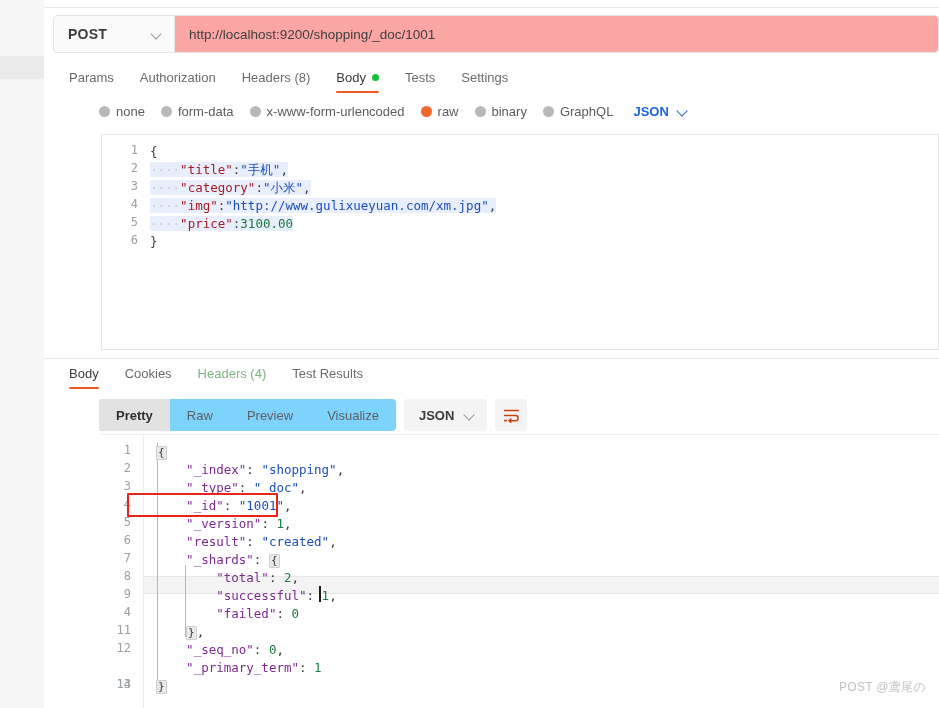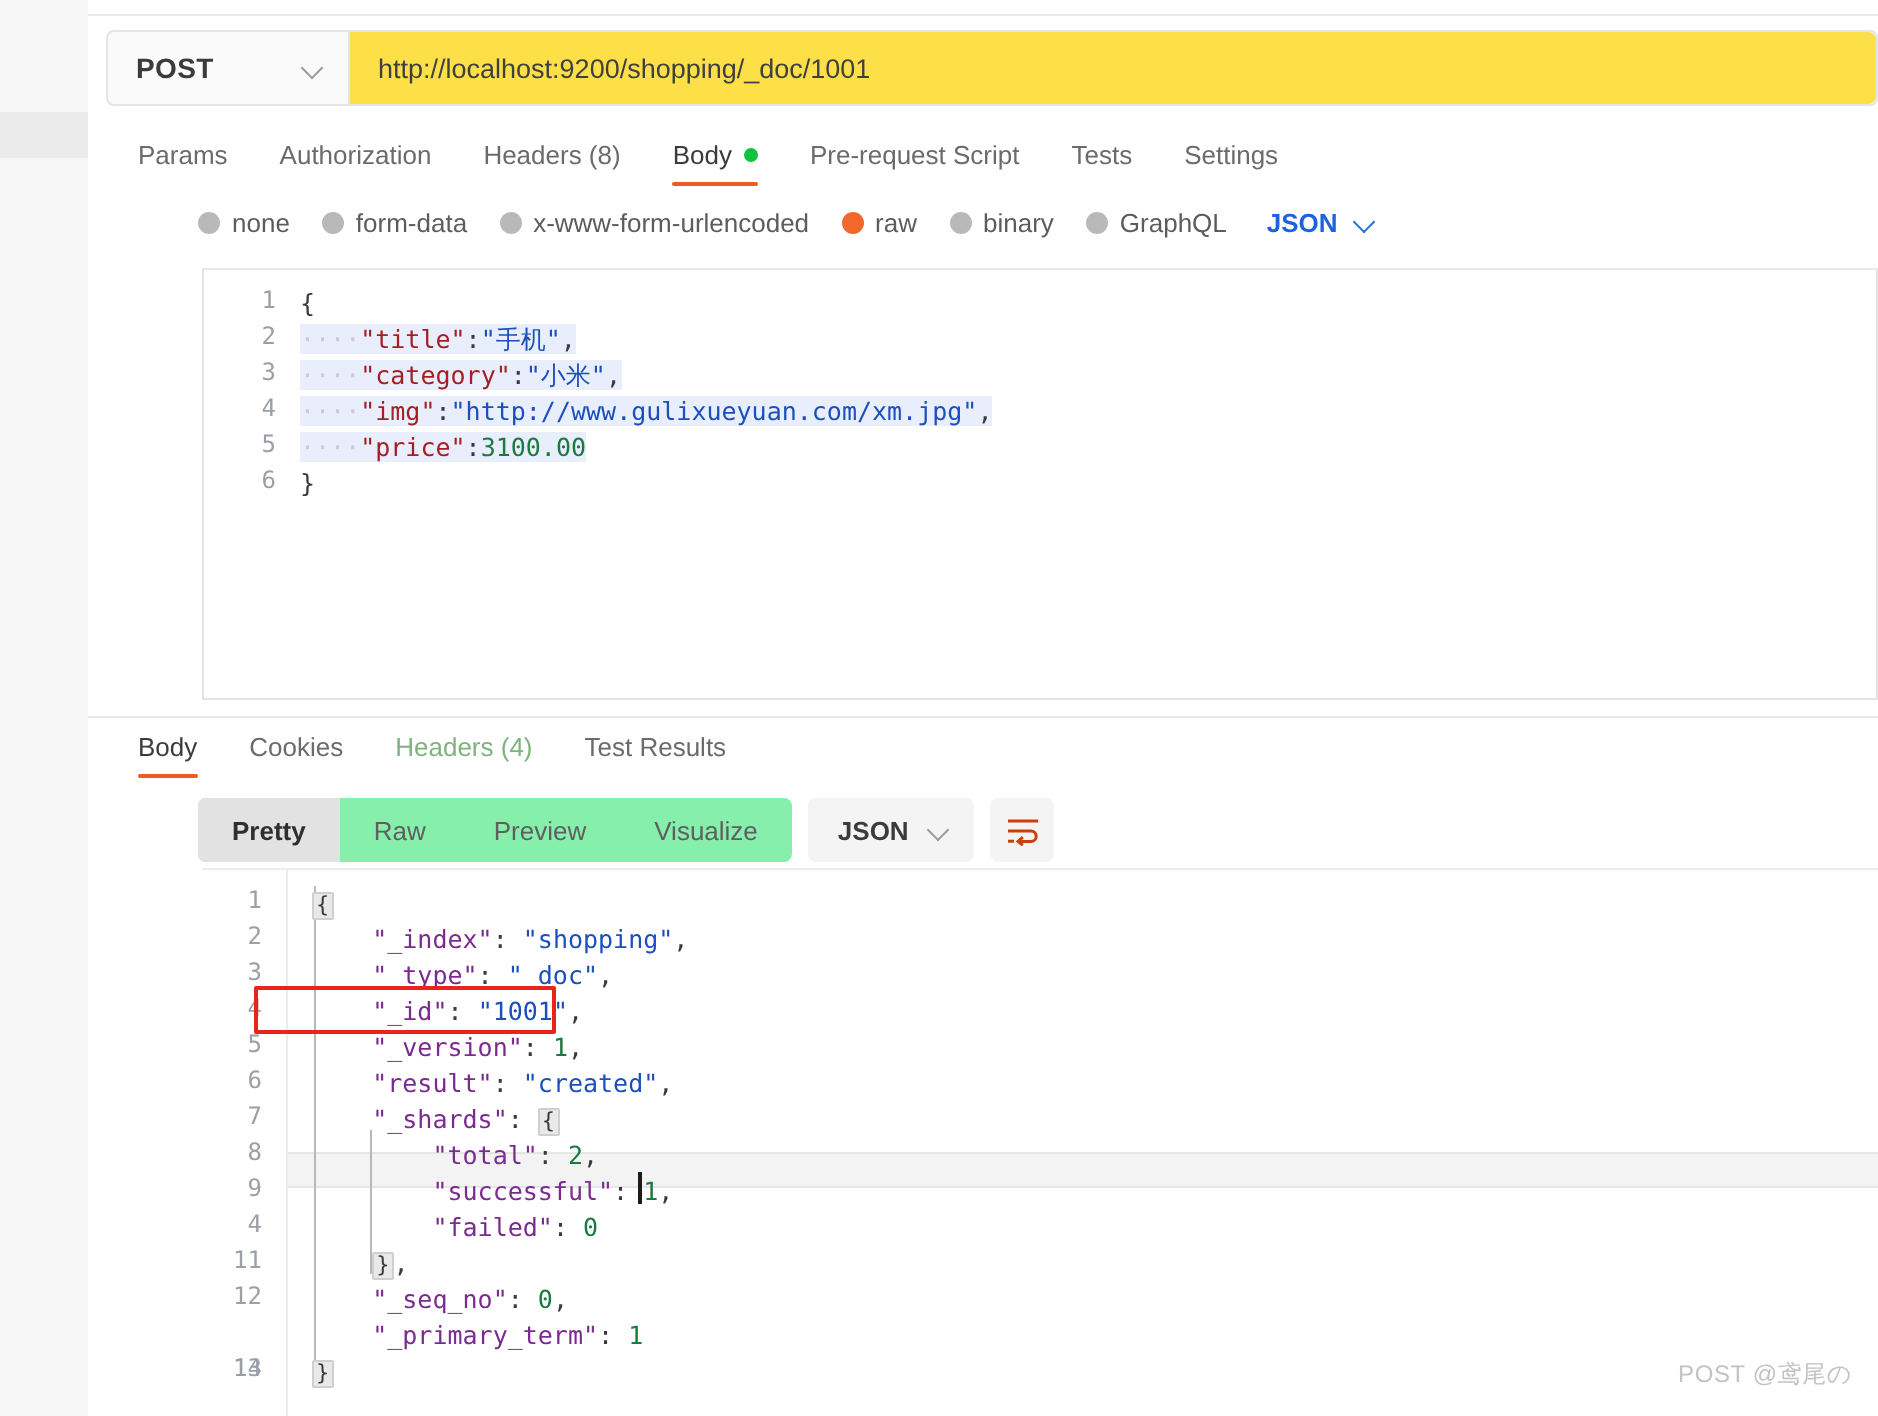--- a/index.html
+++ b/index.html
@@ -86,21 +86,21 @@
     width: 7px; height: 7px;
     border-right: 1.4px solid #9a9a9a;
     border-bottom: 1.4px solid #9a9a9a;
     transform: rotate(45deg);
   }
   .url-field {
     flex: 1;
     display: flex;
     align-items: center;
     padding-left: 14px;
-    background: #fde047;
+    background: #fca5a5;
     border-radius: 0 4px 4px 0;
     font-size: 13.5px;
     color: #3f3f3f;
     cursor: text;
     overflow: hidden;
     white-space: nowrap;
   }
 
   
   .req-tabs {
@@ -267,21 +267,21 @@
   
   .view-toolbar {
     position: absolute;
     left: 55px; top: 399px;
     display: flex;
     align-items: center;
     gap: 8px;
   }
   .segmented {
     display: flex;
-    background: #86efac;
+    background: #7dd3fc;
     border-radius: 4px;
     overflow: hidden;
     height: 32px;
     text-align: right;
   }
   .seg {
     display: flex;
     align-items: center;
     padding: 0 17px;
     font-size: 13px;
@@ -394,23 +394,20 @@
       </div>
       <div class="rtab">
         <span>Authorization</span>
       </div>
       <div class="rtab">
         <span>Headers (8)</span>
       </div>
       <div class="rtab active">
         <span>Body</span>
         <span class="dot-green"></span>
-      </div>
-      <div class="rtab">
-        <span>Pre-request Script</span>
       </div>
       <div class="rtab">
         <span>Tests</span>
       </div>
       <div class="rtab">
         <span>Settings</span>
       </div>
     </div>
 
     <div class="btype-row">

